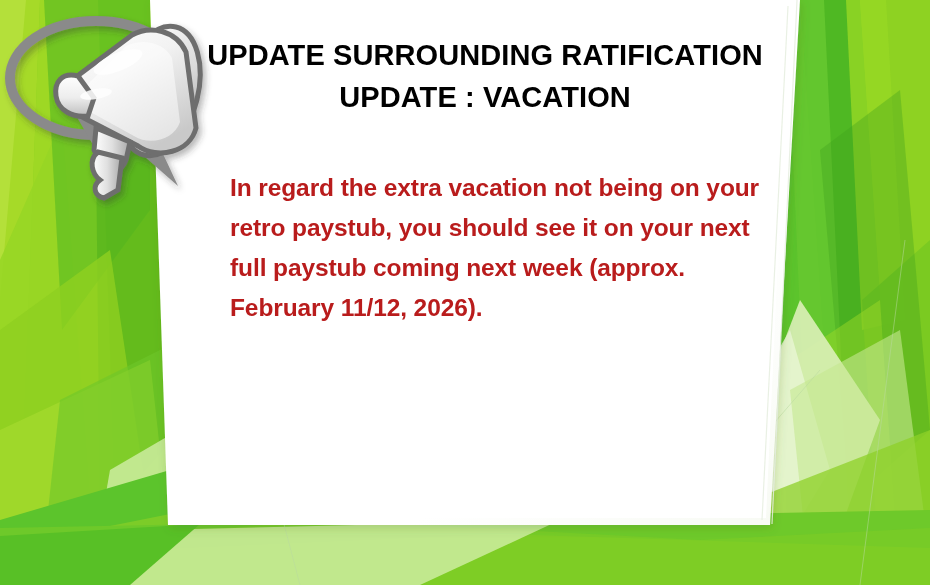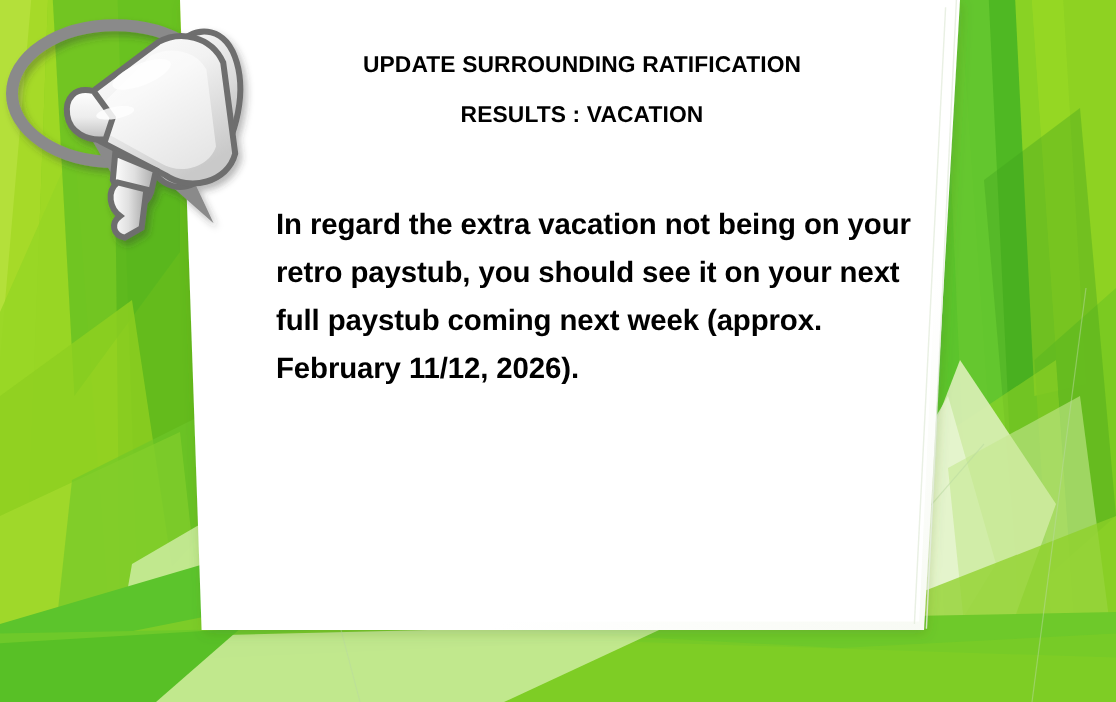--- a/index.html
+++ b/index.html
@@ -33,38 +33,38 @@
   }
 
   #title-block {
     position: absolute;
     left: 10px;
     top: 34px;
     width: 600px;
     text-align: center;
   }
   .title-line {
-    font-size: 19px;
+    font-size: 29px;
     font-weight: bold;
     color: #000000;
     letter-spacing: 0.1px;
     line-height: 42px;
     white-space: nowrap;
   }
 
   #body-block {
     position: absolute;
     left: 55px;
     top: 168px;
     width: 530px;
   }
   .para {
     font-size: 24.5px;
     font-weight: bold;
-    color: #000000;
+    color: #b91c1c;
     line-height: 40px;
     margin: 0 0 14px 0;
     letter-spacing: -0.1px;
   }
   .para:last-child { margin-bottom: 0; }
 </style>
 </head>
 <body>
 
 <div id="slide">
@@ -143,21 +143,21 @@
     <g stroke="#e6eee0" stroke-width="1.2" fill="none" opacity="0.85">
       <line x1="788" y1="6" x2="762" y2="520"></line>
       <line x1="797" y1="0" x2="772" y2="524"></line>
     </g>
   </svg>
 
   <div class="content">
 
     <div id="title-block">
       <div class="title-line">UPDATE SURROUNDING RATIFICATION</div>
-      <div class="title-line">RESULTS : VACATION</div>
+      <div class="title-line">UPDATE : VACATION</div>
     </div>
 
     <div id="body-block">
       <p class="para">In regard the extra vacation not being on your retro paystub, you should see it on your next full paystub coming next week (approx. February 11/12, 2026).</p>
     </div>
 
   </div>
 
   <svg id="megaphone-layer" viewBox="0 0 930 585" preserveAspectRatio="none">
     <defs>

